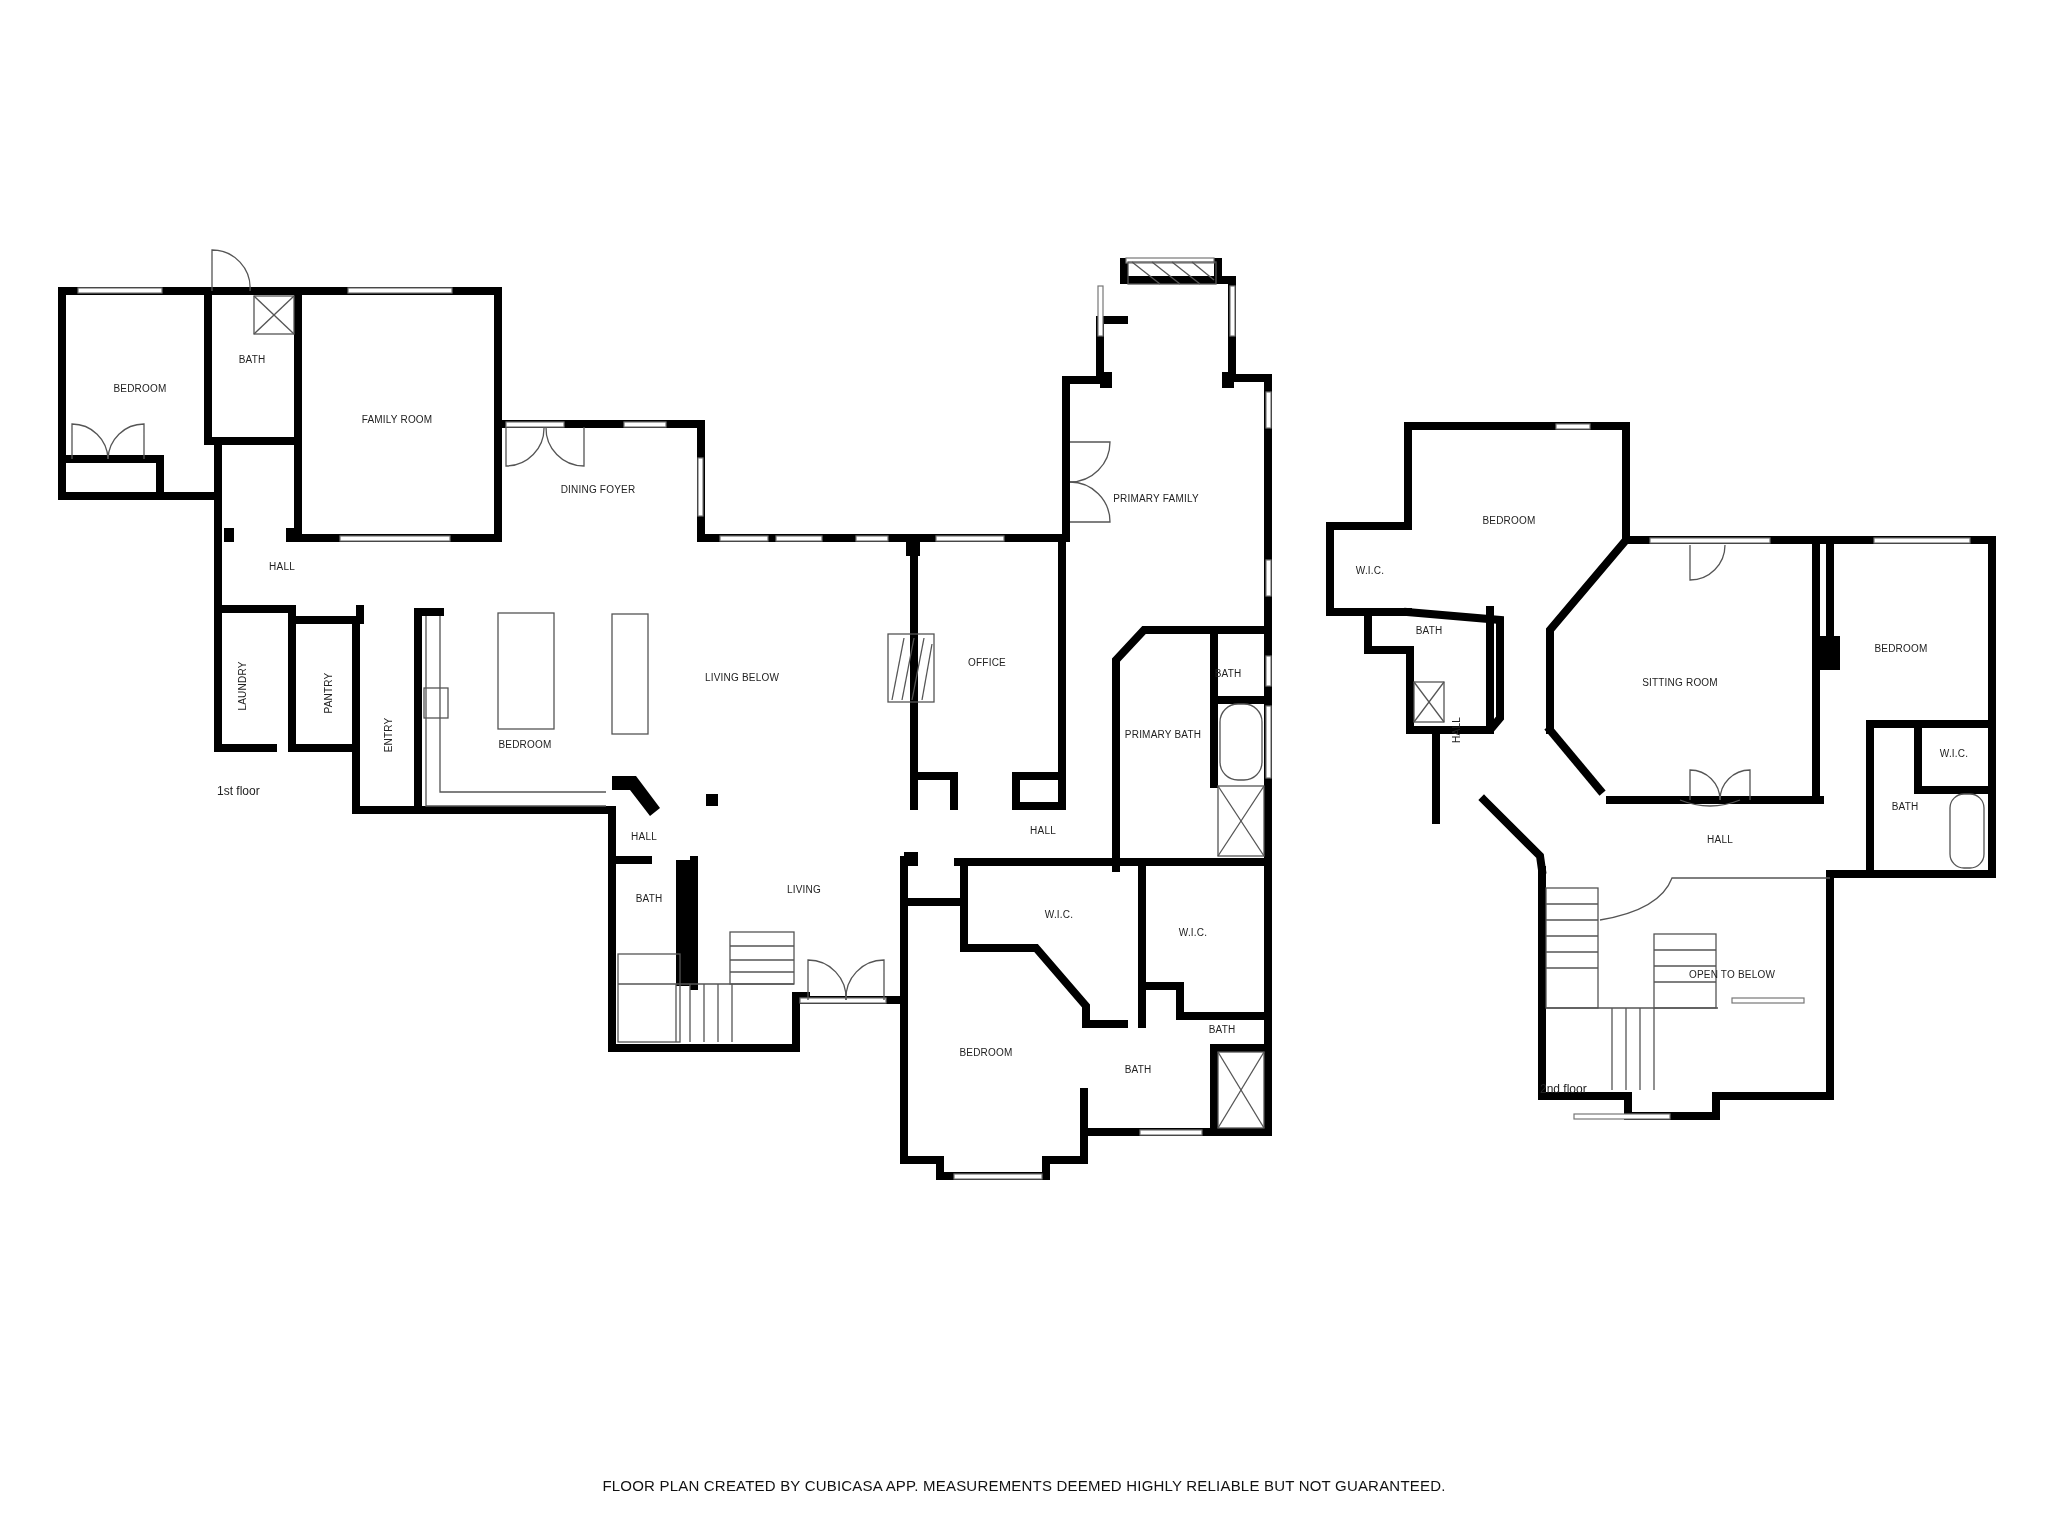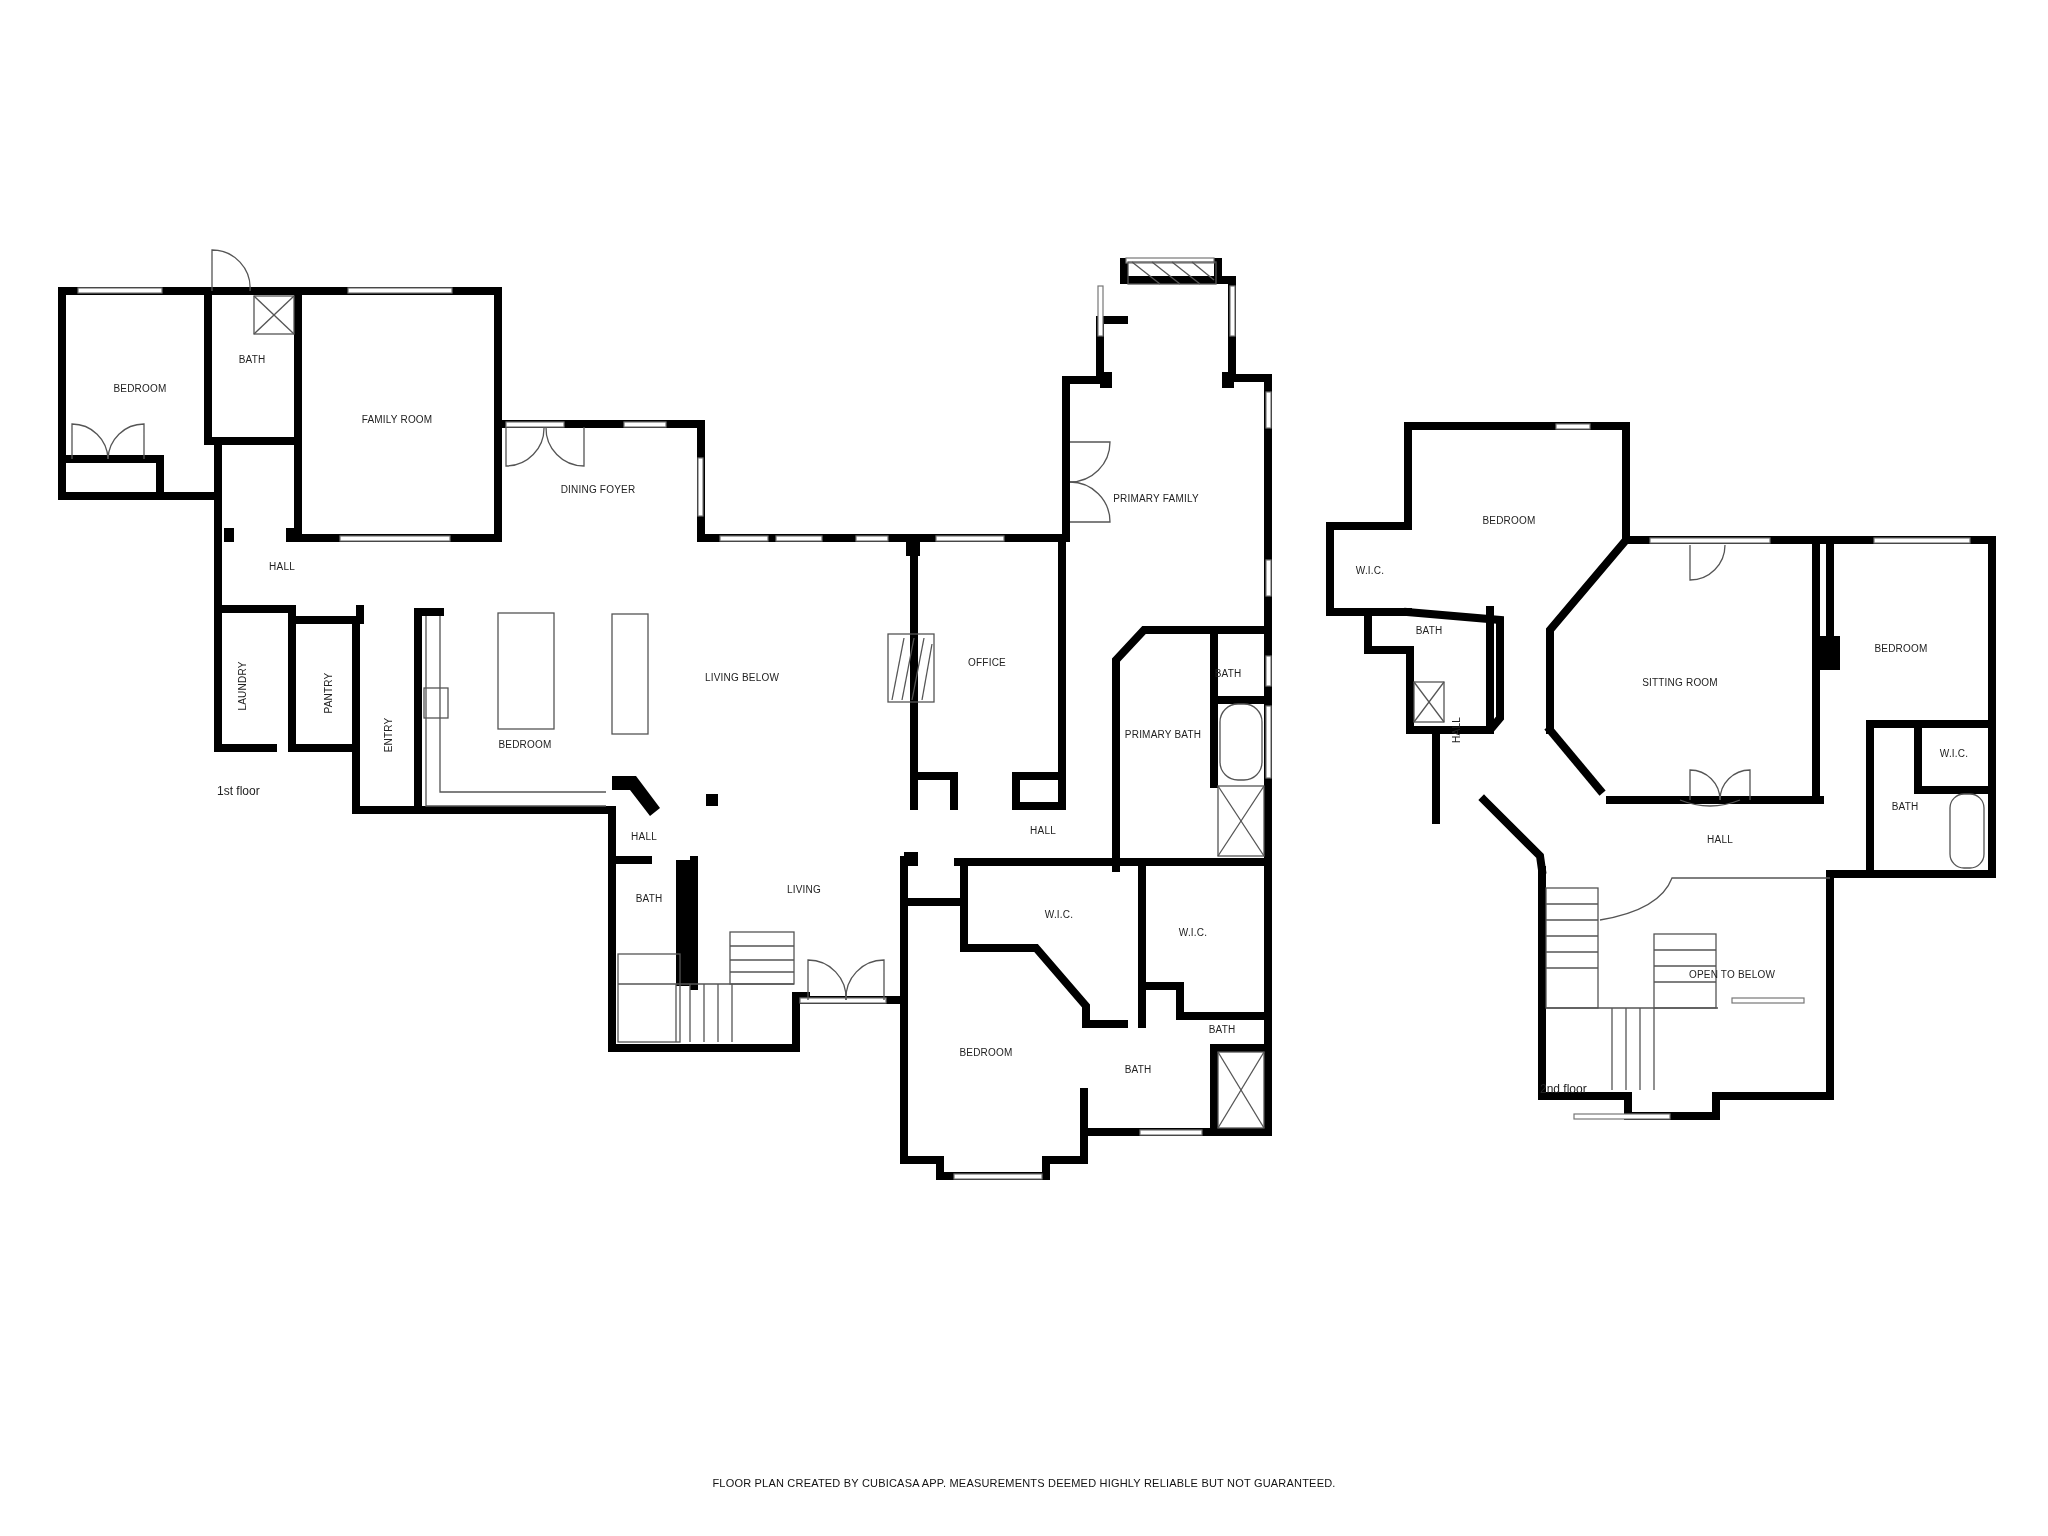--- a/index.html
+++ b/index.html
@@ -5,21 +5,21 @@
   html, body { margin:0; padding:0; background:#ffffff; }
   body { width:2048px; height:1536px; position:relative; overflow:hidden; font-family:"Liberation Sans", "DejaVu Sans", sans-serif; }
   svg { position:absolute; left:0; top:0; }
   .wall { fill:none; stroke:#000; stroke-width:8; stroke-linejoin:miter; stroke-linecap:square; }
   .thin { fill:none; stroke:#555; stroke-width:1.3; }
   .win { fill:#fff; stroke:#777; stroke-width:1.2; }
   .solid { fill:#000; }
   .lbl { position:absolute; font-size:10px; color:#222; letter-spacing:0.2px; white-space:nowrap; transform:translate(-50%,-50%); }
   .lbl.vert { transform:translate(-50%,-50%) rotate(-90deg); }
   .floor { position:absolute; font-size:12px; color:#222; }
-  .footer { position:absolute; left:0; width:2048px; top:1477px; text-align:center; font-size:11px; color:#111; letter-spacing:0.2px; }
+  .footer { position:absolute; left:0; width:2048px; top:1477px; text-align:center; font-size:15px; color:#111; letter-spacing:0.2px; }
 </style>
 </head>
 <body>
 
 <svg width="2048" height="1536" viewBox="0 0 2048 1536">
 
   <g>
 
     <polyline class="wall" points="62,496 62,291 208,291"></polyline>
     <polyline class="wall" points="62,496 215,496"></polyline>

